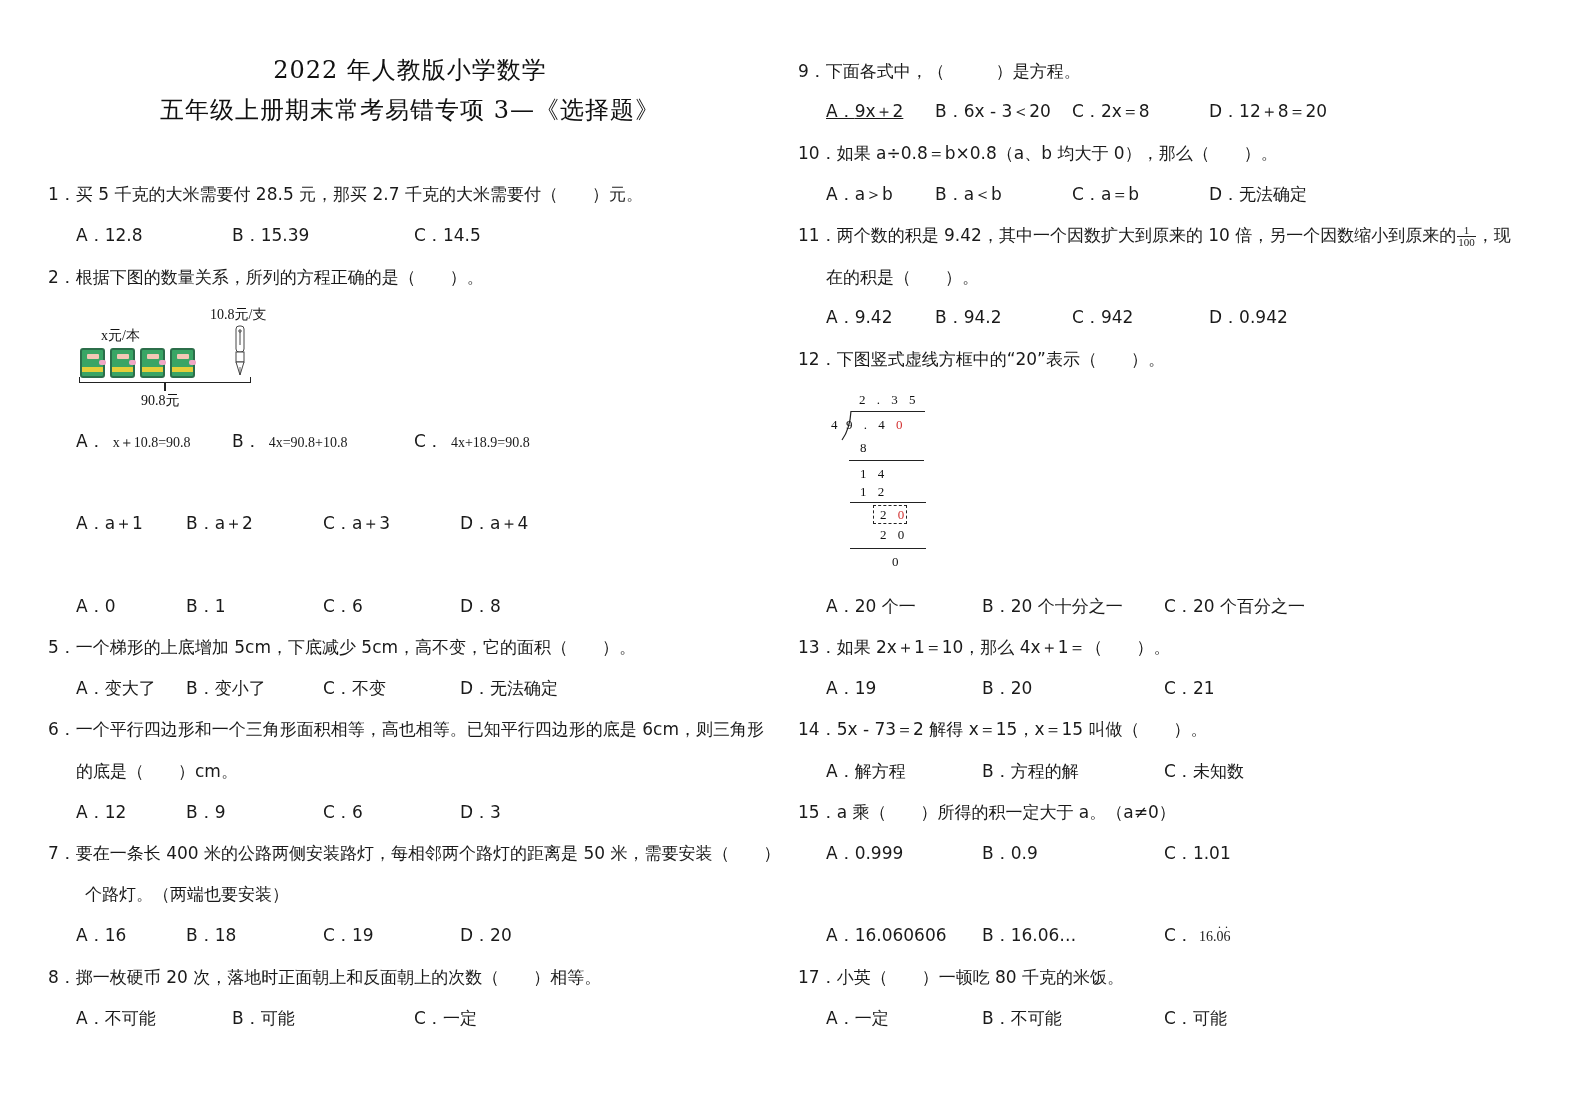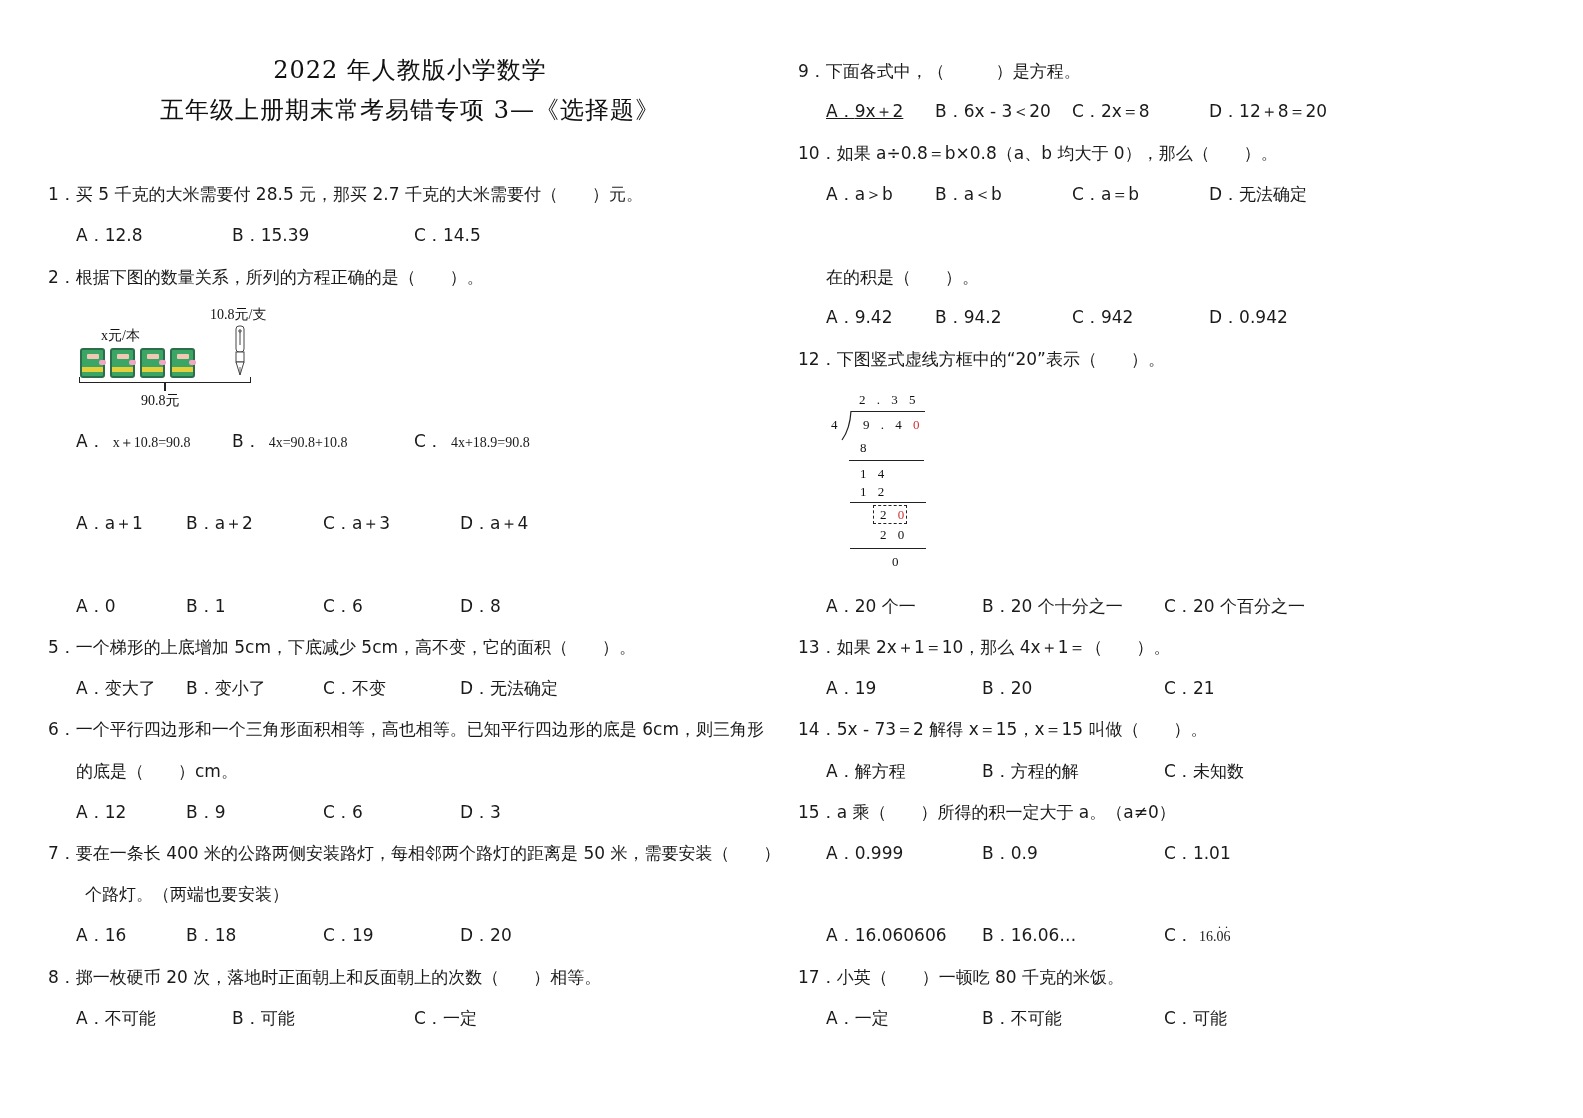--- a/index.html
+++ b/index.html
@@ -136,37 +136,40 @@
   <div class="opt" style="left:1209px;top:100px;"><span>D．</span><span>12＋8＝20</span></div>
 
   <div class="line" style="left:798px;top:142px;">
     <span>10．</span><span>如果 a÷0.8＝b×0.8（a、b 均大于 0），那么（　　）。</span>
   </div>
   <div class="opt" style="left:826px;top:183px;"><span>A．</span><span>a＞b</span></div>
   <div class="opt" style="left:935px;top:183px;"><span>B．</span><span>a＜b</span></div>
   <div class="opt" style="left:1072px;top:183px;"><span>C．</span><span>a＝b</span></div>
   <div class="opt" style="left:1209px;top:183px;"><span>D．</span><span>无法确定</span></div>
 
+  <div class="line" style="left:798px;top:224px;">
+    <span>11．</span><span>两个数的积是 9.42，其中一个因数扩大到原来的 10 倍，另一个因数缩小到原来的</span><span class="frac"><span class="num">1</span><span class="den">100</span></span><span>，现</span>
+  </div>
   <div class="line" style="left:826px;top:266px;">在的积是（　　）。</div>
   <div class="opt" style="left:826px;top:306px;"><span>A．</span><span>9.42</span></div>
   <div class="opt" style="left:935px;top:306px;"><span>B．</span><span>94.2</span></div>
   <div class="opt" style="left:1072px;top:306px;"><span>C．</span><span>942</span></div>
   <div class="opt" style="left:1209px;top:306px;"><span>D．</span><span>0.942</span></div>
 
   <div class="line" style="left:798px;top:348px;">
     <span>12．</span><span>下图竖式虚线方框中的“20”表示（　　）。</span>
   </div>
   <div class="diagram" style="left:825px;top:390px;width:110px;height:185px;">
     <div class="ldiv" style="left:34px;top:2px;">2 . 3 5</div>
     <div class="hr" style="left:26px;top:21px;width:74px;"></div>
     <div class="ldiv" style="left:6px;top:27px;">4</div>
     <svg style="position:absolute;left:15px;top:21px;" width="12" height="30" viewBox="0 0 12 30">
         <path d="M11 0 Q10 18 2 29" fill="none" stroke="#222" stroke-width="1.2"></path>
       </svg>
-    <div class="ldiv" style="left:38px;top:27px;"><span>9 . 4</span> <span class="red">0</span></div>
+    <div class="ldiv" style="left:21px;top:27px;"><span>9 . 4</span> <span class="red">0</span></div>
     <div class="ldiv" style="left:35px;top:50px;">8</div>
     <div class="hr" style="left:24px;top:70px;width:75px;"></div>
     <div class="ldiv" style="left:35px;top:76px;">1  4</div>
     <div class="ldiv" style="left:35px;top:94px;">1  2</div>
     <div class="hr" style="left:25px;top:112px;width:76px;"></div>
     <div class="dashbox" style="left:48px;top:115px;width:34px;height:19px;"></div>
     <div class="ldiv" style="left:55px;top:117px;"><span>2</span> <span class="red">0</span></div>
     <div class="ldiv" style="left:55px;top:137px;">2  0</div>
     <div class="hr" style="left:25px;top:158px;width:76px;"></div>
     <div class="ldiv" style="left:67px;top:164px;">0</div>

